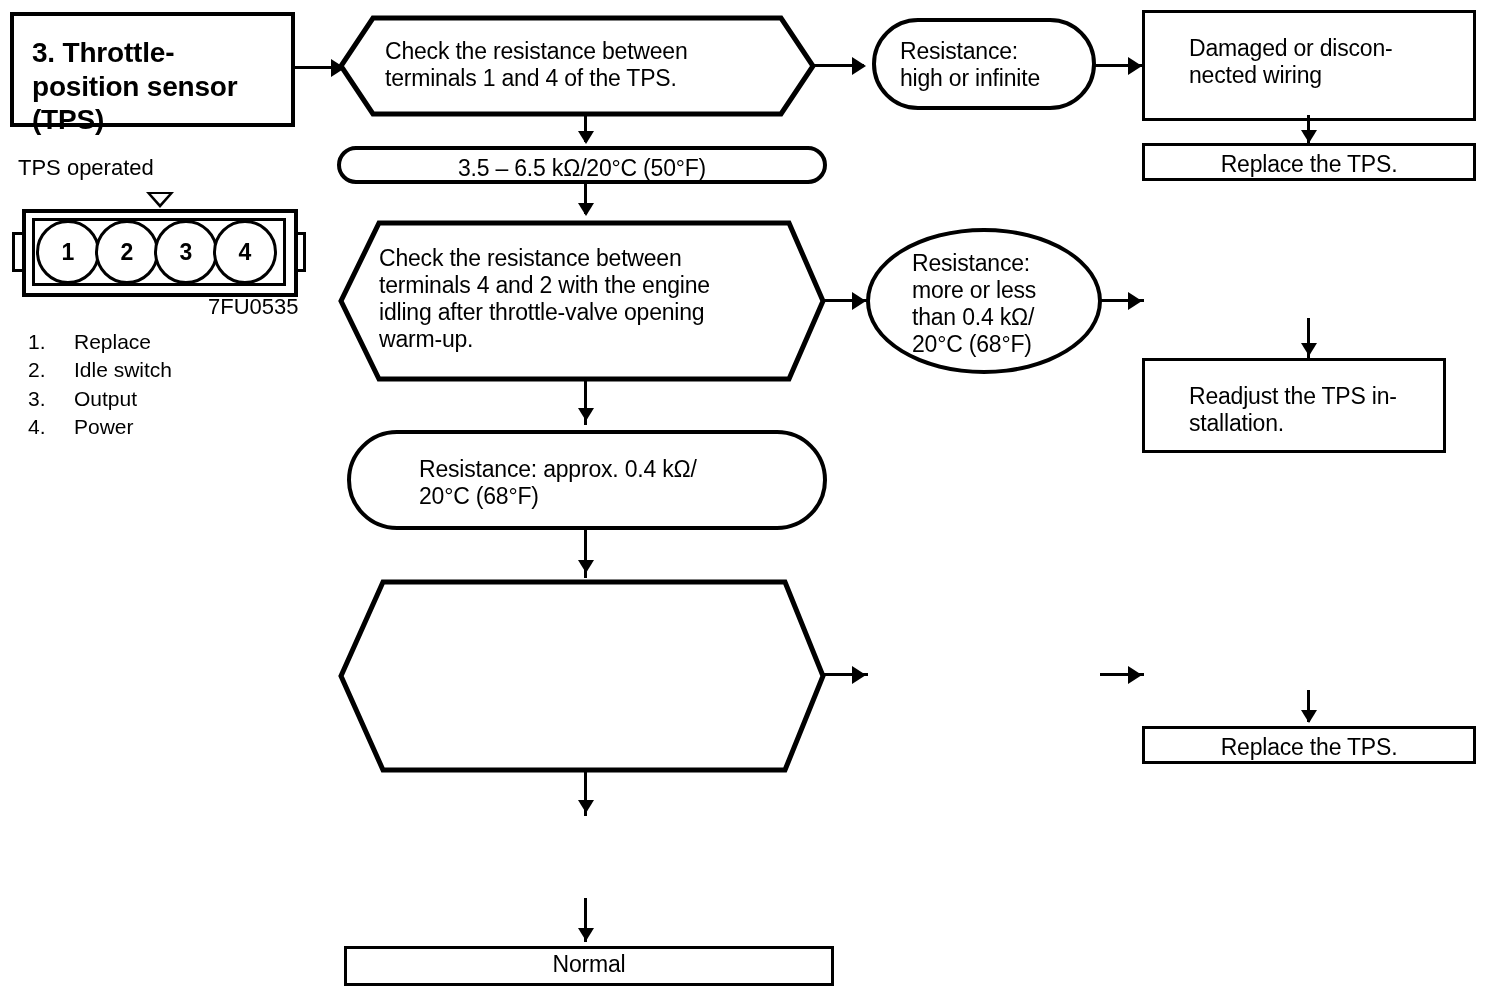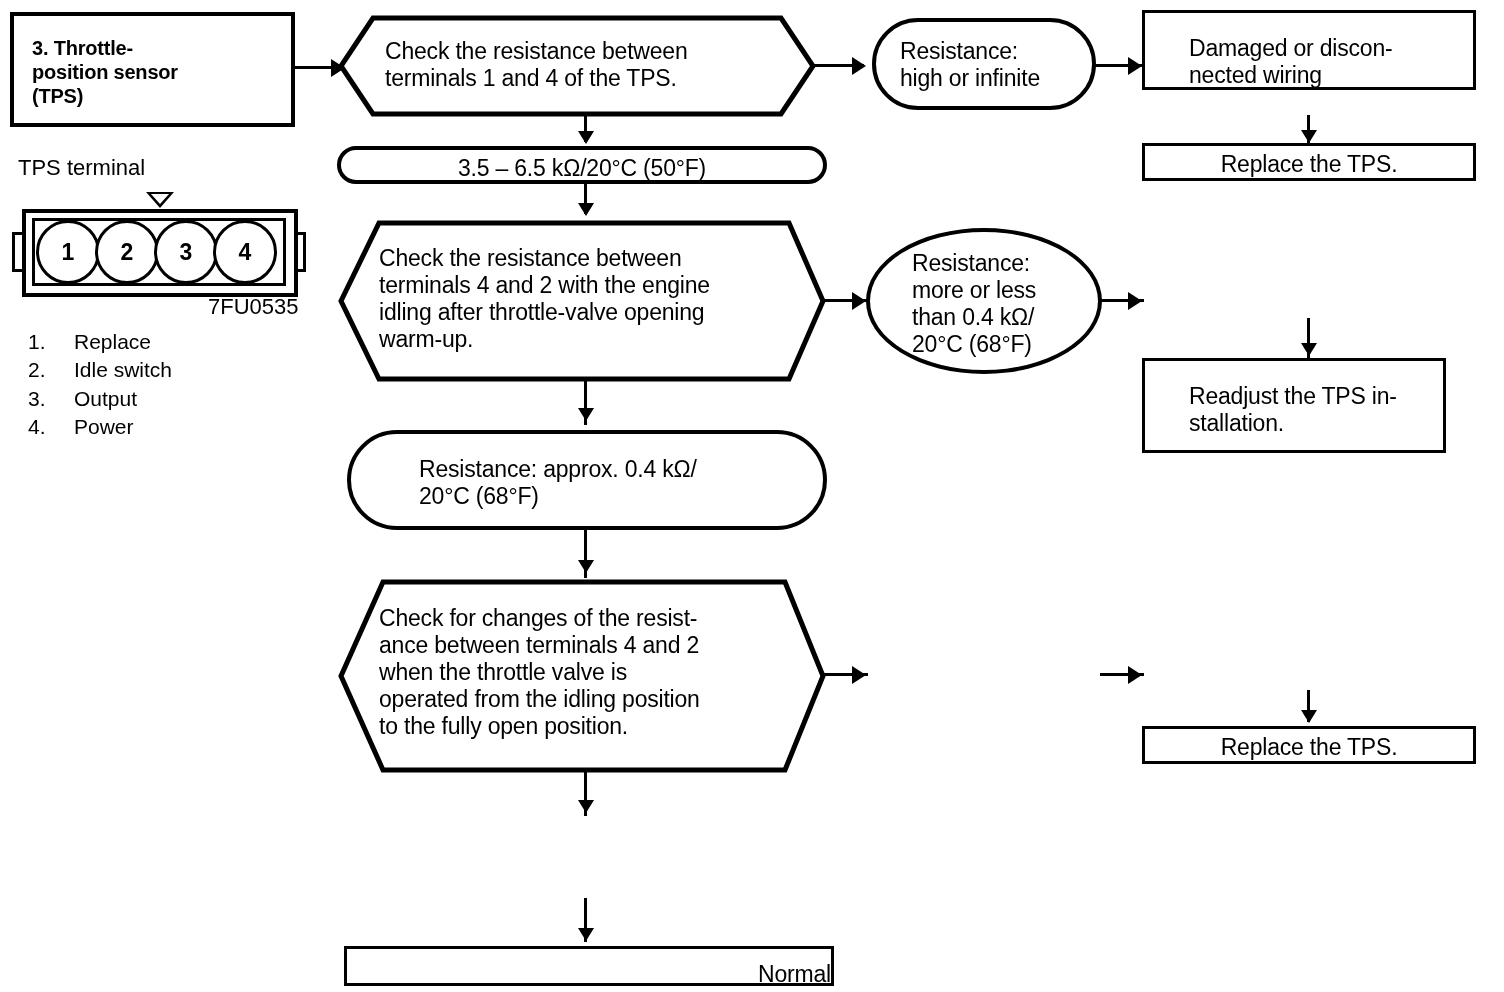--- a/index.html
+++ b/index.html
@@ -25,21 +25,21 @@
     letter-spacing:-0.2px;
   }
 
   
   .title-box{
     border:4px solid #000;
     background:#fff;
   }
   .title-box .node-text{
     font-weight:bold;
-    font-size:20px;
+    font-size:28px;
     line-height:1.2;
   }
 
   
   .rect-box{
     border:3px solid #000;
     background:#fff;
   }
   .rect-box .node-text{font-size:23px;}
 
@@ -112,21 +112,21 @@
 <body>
 
 <div id="stage">
 
   <div class="abs title-box" style="left:10px;top:12px;width:285px;height:115px;">
     <div class="node-text" style="left:18px;top:20px;right:6px;">3. Throttle-
     position sensor
     (TPS)</div>
   </div>
 
-  <div class="conn-label" style="left:18px;top:155px;">TPS terminal</div>
+  <div class="conn-label" style="left:18px;top:155px;">TPS operated</div>
 
   <div class="conn-tri" style="left:146px;top:192px;"></div>
   <div class="conn-tri-in" style="left:151px;top:194px;"></div>
 
   <div class="conn-tab" style="left:12px;top:232px;width:18px;height:34px;"></div>
   <div class="conn-tab" style="left:282px;top:232px;width:18px;height:34px;"></div>
 
   <div class="conn-outer" style="left:22px;top:209px;width:268px;height:80px;"></div>
   <div class="conn-inner" style="left:32px;top:218px;width:248px;height:62px;"></div>
 
@@ -195,50 +195,45 @@
 20°C (68°F)</div>
   </div>
 
   <div class="vline" style="left:584px;top:530px;height:48px;"></div>
   <div class="arrow-down" style="left:578px;top:560px;"></div>
 
   <div class="hexwrap" style="left:337px;top:578px;width:490px;height:196px;">
     <svg width="490" height="196" viewBox="0 0 490 196">
       <polygon points="46,4 448,4 486,98 448,192 46,192 4,98" fill="#ffffff" stroke="#000000" stroke-width="5" stroke-linejoin="miter"></polygon>
     </svg>
-    <div class="node-text" style="left:42px;top:27px;width:430px;">Check for changes of the resist-
-ance between terminals 4 and 2
-when the throttle valve is
-operated from the idling position
-to the fully open position.</div>
   </div>
 
   <div class="vline" style="left:584px;top:772px;height:44px;"></div>
   <div class="arrow-down" style="left:578px;top:800px;"></div>
 
 
   <div class="vline" style="left:584px;top:898px;height:44px;"></div>
   <div class="arrow-down" style="left:578px;top:928px;"></div>
 
   <div class="abs rect-box" style="left:344px;top:946px;width:490px;height:40px;">
-    <div class="node-text" style="left:0;top:12px;width:100%;text-align:right;">Normal</div>
+    <div class="node-text" style="left:0;top:2px;width:100%;text-align:center;">Normal</div>
   </div>
 
   <div class="hline" style="left:814px;top:64px;width:50px;"></div>
   <div class="arrow-right" style="left:852px;top:57px;"></div>
 
   <div class="abs pill" style="left:872px;top:18px;width:224px;height:92px;border-radius:46px;">
     <div class="node-text" style="left:24px;top:16px;width:190px;">Resistance:
 high or infinite</div>
   </div>
 
   <div class="hline" style="left:1094px;top:64px;width:50px;"></div>
   <div class="arrow-right" style="left:1128px;top:57px;"></div>
 
-  <div class="abs rect-box" style="left:1142px;top:10px;width:334px;height:80px;">
+  <div class="abs rect-box" style="left:1142px;top:10px;width:334px;height:111px;">
     <div class="node-text" style="left:44px;top:22px;width:280px;">Damaged or discon-
 nected wiring</div>
   </div>
 
   <div class="vline" style="left:1307px;top:115px;height:28px;"></div>
   <div class="arrow-down" style="left:1301px;top:130px;"></div>
 
   <div class="abs rect-box" style="left:1142px;top:143px;width:334px;height:38px;">
     <div class="node-text" style="left:0;top:5px;width:100%;text-align:center;">Replace the TPS.</div>
   </div>

